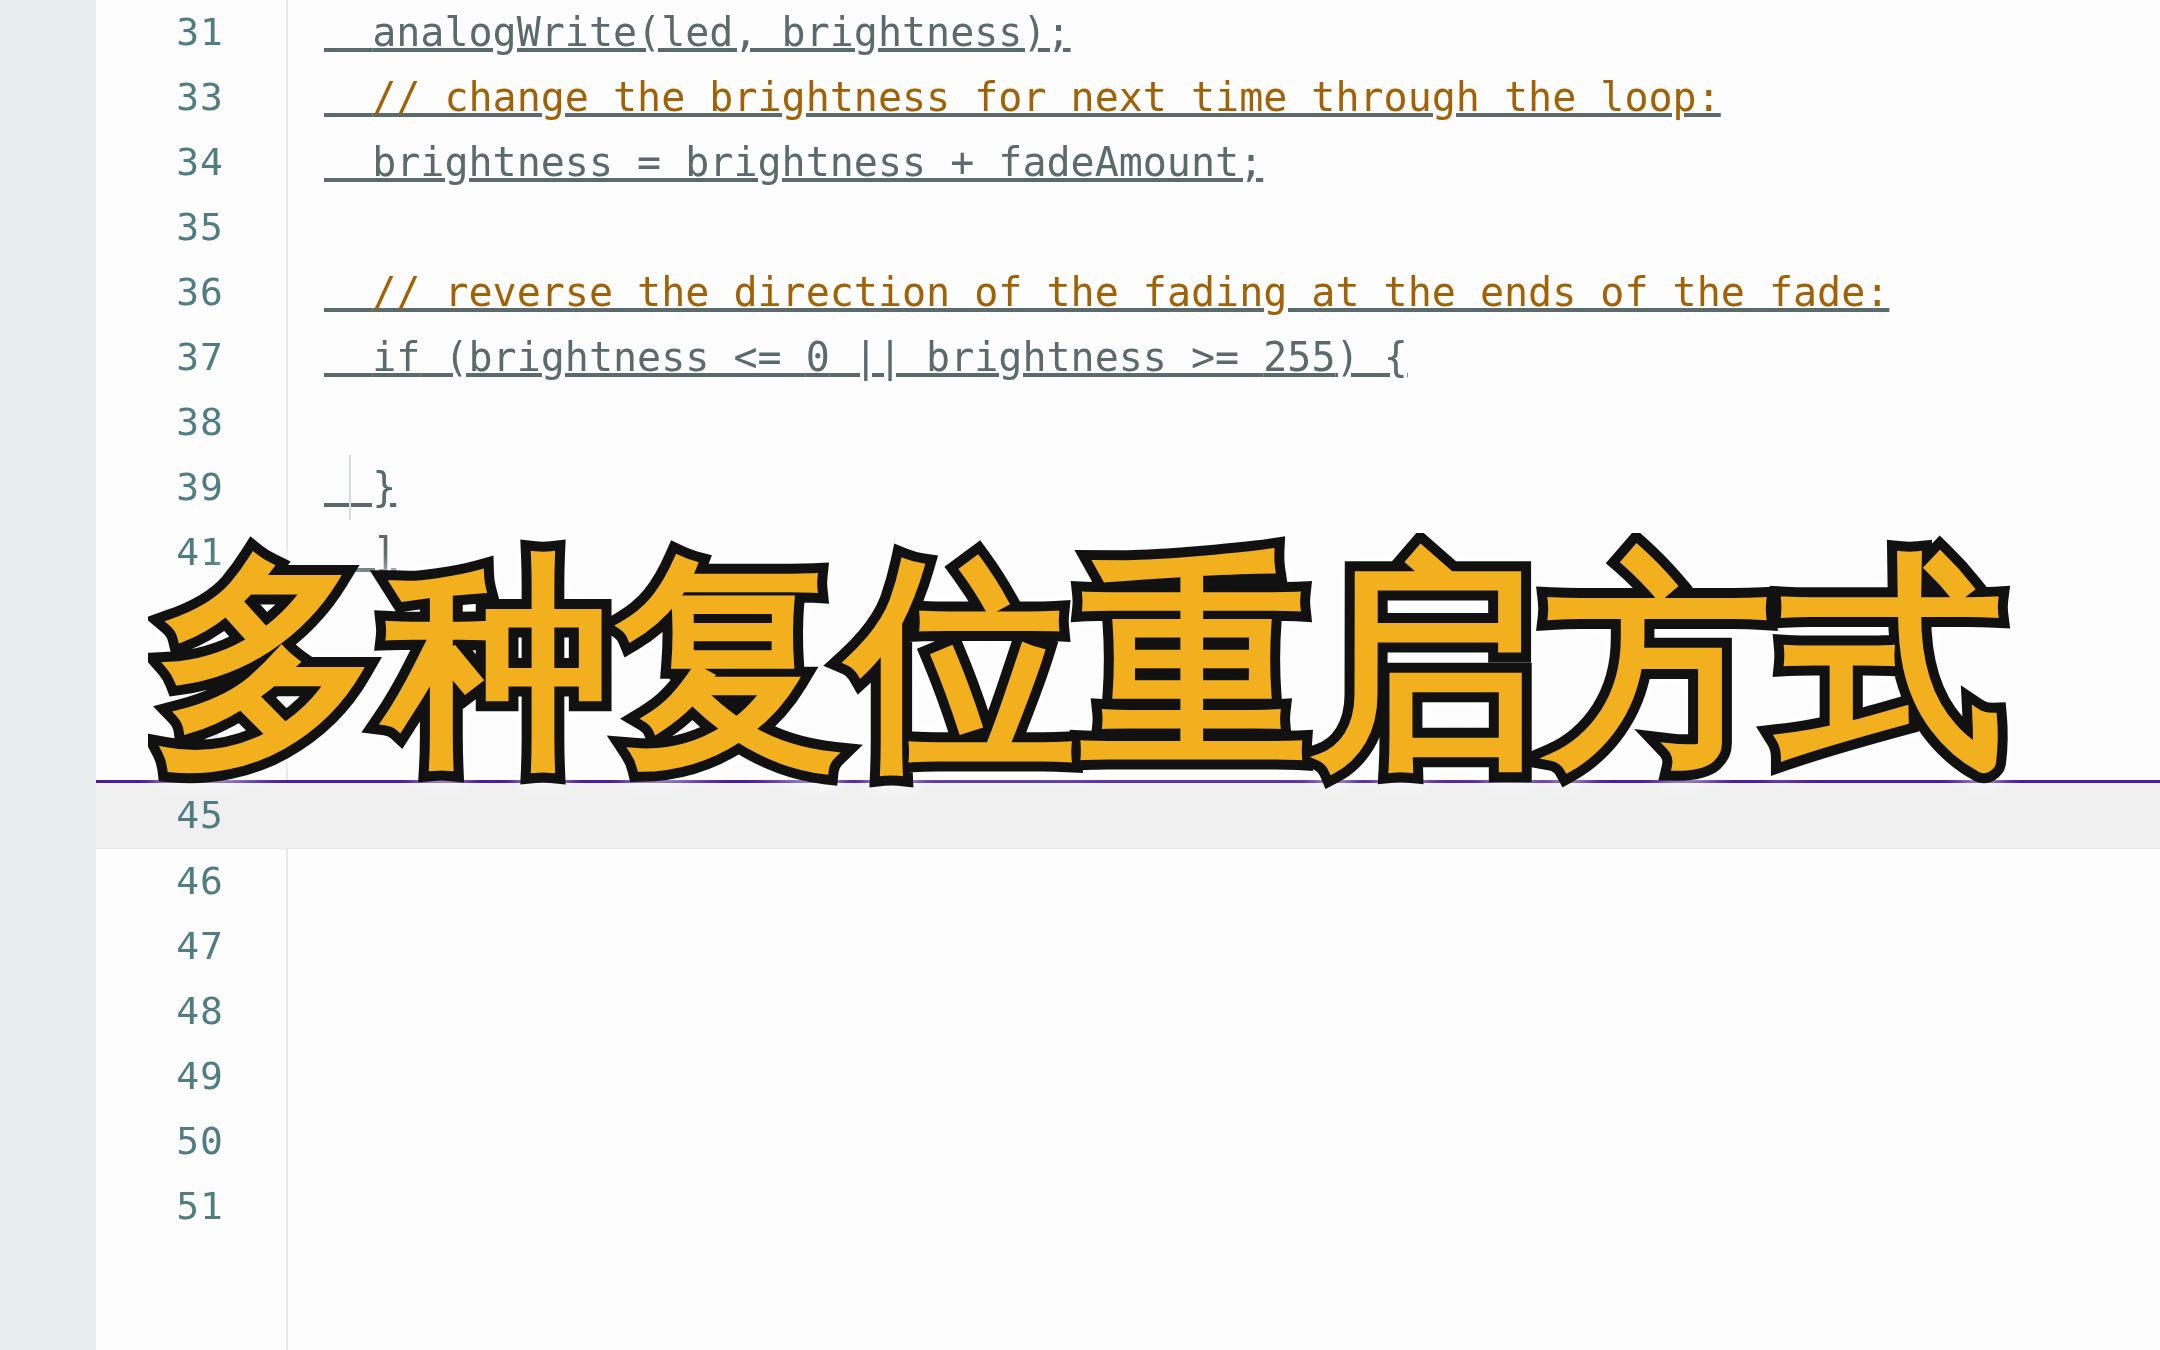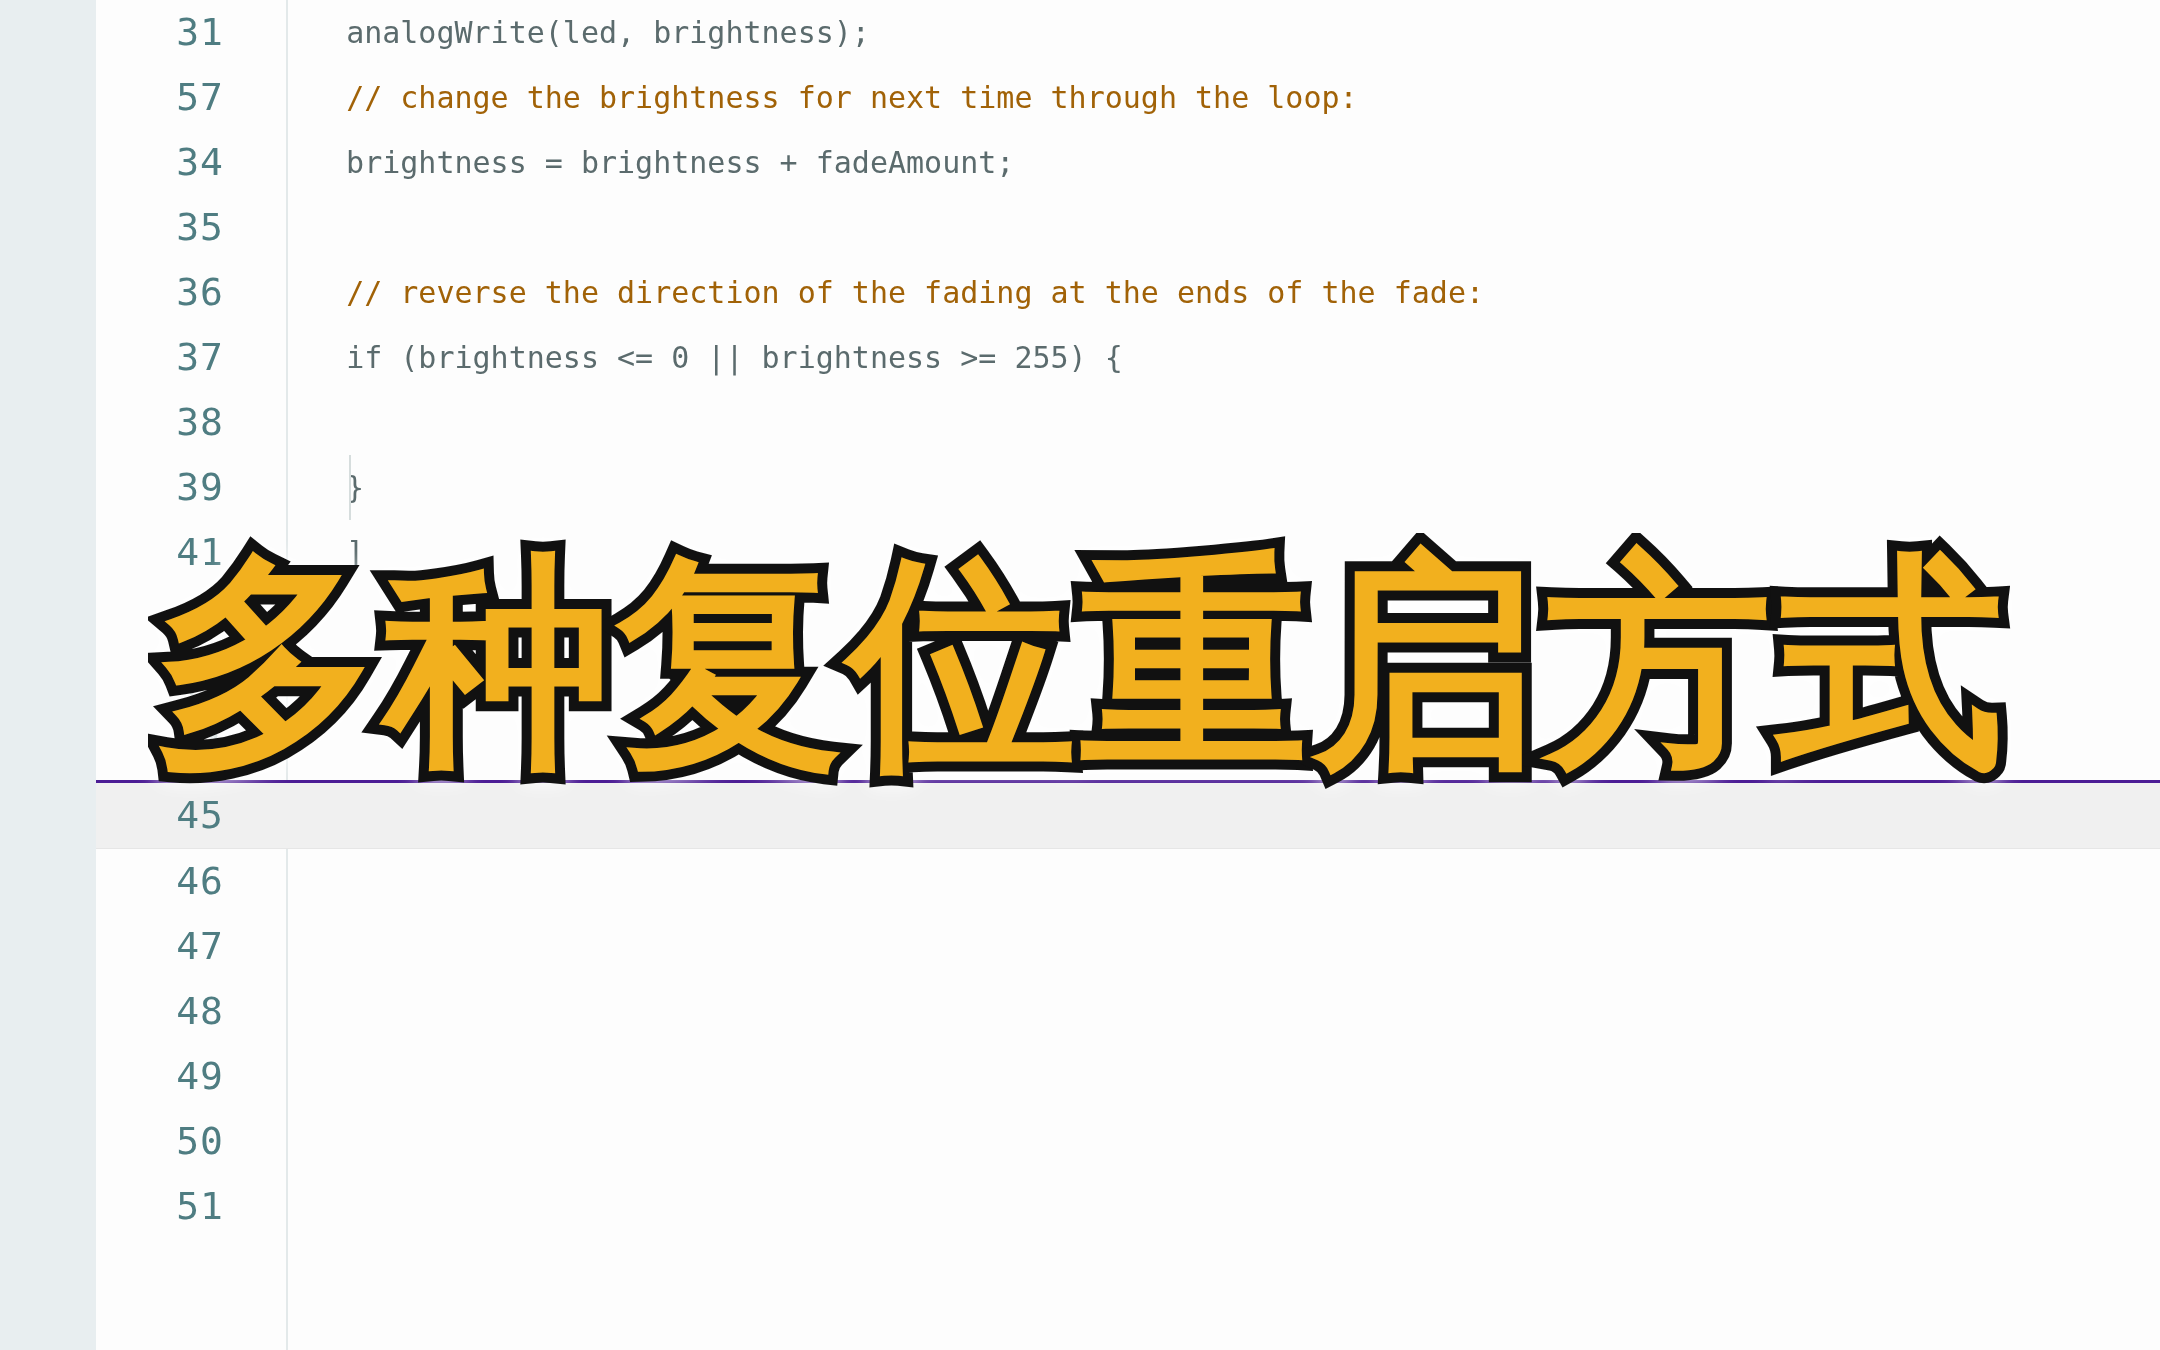--- a/index.html
+++ b/index.html
@@ -69,25 +69,26 @@
     position: absolute;
     left: 190px;
     top: 0;
     width: 2px;
     height: 1350px;
     background: #e3e9ea;
   }
 
   .code {
     position: absolute;
-    left: 214px;
+    left: 228px;
     top: 0;
     color: #5b6b6d;
-    font-size: 30px;
+    font-size: 40px;
     white-space: pre;
+    text-decoration: underline;
   }
 
   
   .indent-guide {
     position: absolute;
     left: 253px;
     width: 2px;
     background: #d6dddd;
   }
 
@@ -127,21 +128,21 @@
 <body>
 
 <div id="screen">
 
   <div class="edge-strip"></div>
 
   <div class="editor">
     <div class="gutter-rule"></div>
     <div class="code-area" id="code-area">
         <div class="line"><span class="ln">31</span><span class="code"><span class="tok-plain">  </span><span class="tok-function">analogWrite</span><span class="tok-plain">(led, brightness);</span></span></div>
-        <div class="line"><span class="ln">57</span><span class="code"><span class="tok-plain">  </span><span class="tok-comment">// change the brightness for next time through the loop:</span></span></div>
+        <div class="line"><span class="ln">33</span><span class="code"><span class="tok-plain">  </span><span class="tok-comment">// change the brightness for next time through the loop:</span></span></div>
         <div class="line"><span class="ln">34</span><span class="code"><span class="tok-plain">  brightness = brightness + fadeAmount;</span></span></div>
         <div class="line"><span class="ln">35</span><span class="code"></span></div>
         <div class="line"><span class="ln">36</span><span class="code"><span class="tok-plain">  </span><span class="tok-comment">// reverse the direction of the fading at the ends of the fade:</span></span></div>
         <div class="line"><span class="ln">37</span><span class="code"><span class="tok-plain">  </span><span class="tok-keyword">if</span><span class="tok-plain"> (brightness &lt;= </span><span class="tok-number">0</span><span class="tok-plain"> || brightness &gt;= </span><span class="tok-number">255</span><span class="tok-plain">) {</span></span></div>
         <div class="line"><span class="ln">38</span></div>
         <div class="line"><span class="ln">39</span><span class="code"><span class="tok-plain">  }</span></span></div>
         <div class="line"><span class="ln">41</span><span class="code"><span class="tok-plain">  ]</span></span></div>
         <div class="line"><span class="ln">42</span><span class="code"></span></div>
         <div class="line"><span class="ln">43</span><span class="code"></span></div>
         <div class="line"><span class="ln">44</span><span class="code"></span></div>

